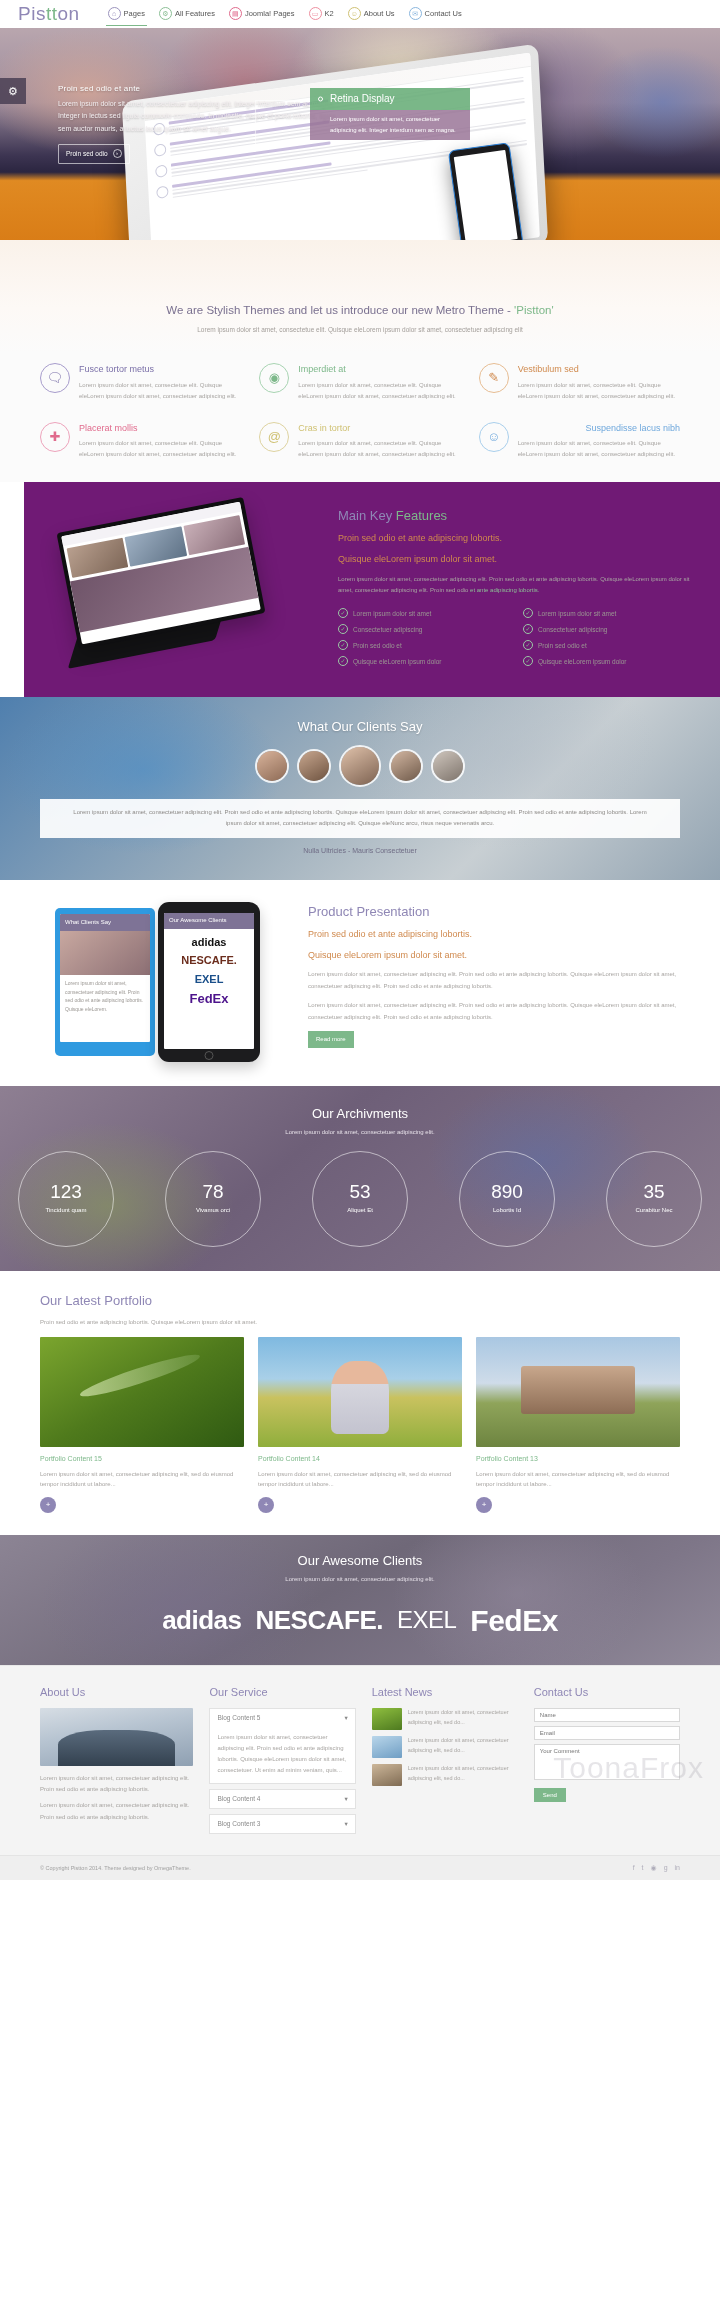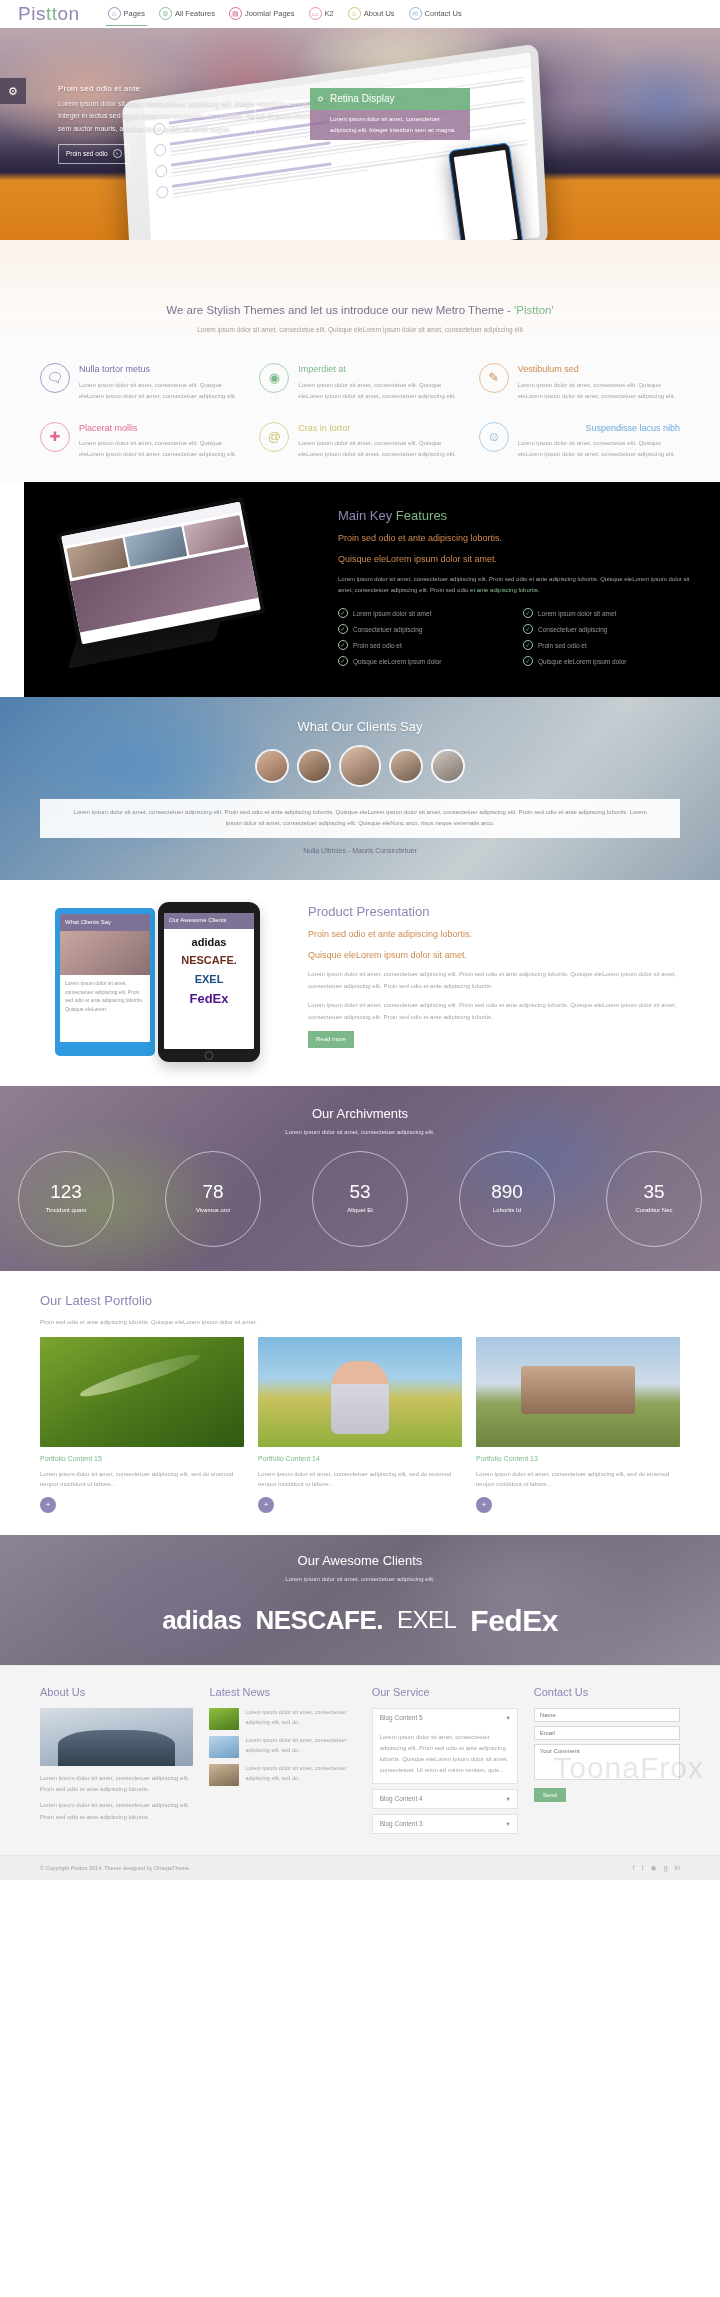--- a/index.html
+++ b/index.html
@@ -77,21 +77,21 @@
 
   
   .features { background:#fbfbfb; padding:10px 0 22px; }
   .fgrid { display:grid; grid-template-columns:repeat(3,1fr); gap:20px 18px; }
   .fitem { display:flex; gap:9px; }
   .fic { width:30px; height:30px; flex:none; border-radius:50%; border:1.2px solid; display:flex; align-items:center; justify-content:center; font-size:13px; }
   .fitem h4 { font-size:9px; font-weight:400; margin-bottom:3px; }
   .fitem p { font-size:6px; line-height:1.85; color:#a8a5a2; }
 
   
-  .mainkey { background:#000000; padding:24px 0 26px;margin-left:24px; }
+  .mainkey { background:#701a75; padding:24px 0 26px;margin-left:24px; }
   .mk-flex { display:flex; gap:16px; align-items:flex-start; }
   .mk-img { width:270px; height:165px; position:relative; flex:none; }
   .mk-tab { position:absolute; left:14px; top:8px; width:190px; height:118px; background:#0f0f11;
     border-radius:4px; transform:rotate(-11deg); box-shadow:0 10px 20px rgba(0,0,0,.25); }
   .mk-tab .s { position:absolute; inset:4px; background:#fff; border-radius:2px; overflow:hidden; }
   .mk-tab .s .bar { height:10px; background:#f4f2f6; }
   .mk-tab .s .imgs { display:flex; gap:2px; padding:3px; }
   .mk-tab .s .imgs div { flex:1; height:30px; border-radius:1px; }
   .mk-tab .s .purple { height:52px; background:linear-gradient(135deg,#6f5469,#9b7f92); }
   .mk-stand { position:absolute; left:24px; top:88px; width:150px; height:58px; background:#141416;
@@ -339,21 +339,21 @@
     </div>
   </div>
 
   <div class="features">
     <div class="container">
       <div class="fgrid">
 
         <div class="fitem">
           <div class="fic" style="border-color:#a79ccc;color:#7a6fa8;">🗨</div>
           <div>
-            <h4 style="color:#7a6fa8;">Nulla tortor metus</h4>
+            <h4 style="color:#7a6fa8;">Fusce tortor metus</h4>
             <p>Lorem ipsum dolor sit amet, consectetue elit. Quisque eleLorem ipsum dolor sit amet, consectetuer adipiscing elit.</p>
           </div>
         </div>
 
         <div class="fitem">
           <div class="fic" style="border-color:#a8d4b2;color:#7db88a;">◉</div>
           <div>
             <h4 style="color:#7db88a;">Imperdiet at</h4>
             <p>Lorem ipsum dolor sit amet, consectetue elit. Quisque eleLorem ipsum dolor sit amet, consectetuer adipiscing elit.</p>
           </div>
@@ -600,49 +600,49 @@
       <div class="fgrid4">
 
         <div class="fcol">
           <h4>About Us</h4>
           <div class="about-img"></div>
           <p>Lorem ipsum dolor sit amet, consectetuer adipiscing elit. Proin sed odio et ante adipiscing lobortis.</p>
           <p style="margin-top:5px;">Lorem ipsum dolor sit amet, consectetuer adipiscing elit. Proin sed odio et ante adipiscing lobortis.</p>
         </div>
 
         <div class="fcol">
+          <h4>Our Service</h4>
+          <div class="acc open">
+            <span>Blog Content 5</span>
+            <span>▾</span>
+          </div>
+          <div class="acc-body">Lorem ipsum dolor sit amet, consectetuer adipiscing elit. Proin sed odio et ante adipiscing lobortis. Quisque eleLorem ipsum dolor sit amet, consectetuer. Ut enim ad minim veniam, quis...</div>
+          <div class="acc">
+            <span>Blog Content 4</span>
+            <span>▾</span>
+          </div>
+          <div class="acc">
+            <span>Blog Content 3</span>
+            <span>▾</span>
+          </div>
+        </div>
+
+        <div class="fcol">
           <h4>Latest News</h4>
           <div class="news-item">
             <div class="nt nt1"></div>
             <p>Lorem ipsum dolor sit amet, consectetuer adipiscing elit, sed do...</p>
           </div>
           <div class="news-item">
             <div class="nt nt2"></div>
             <p>Lorem ipsum dolor sit amet, consectetuer adipiscing elit, sed do...</p>
           </div>
           <div class="news-item">
             <div class="nt nt3"></div>
             <p>Lorem ipsum dolor sit amet, consectetuer adipiscing elit, sed do...</p>
-          </div>
-        </div>
-
-        <div class="fcol">
-          <h4>Our Service</h4>
-          <div class="acc open">
-            <span>Blog Content 5</span>
-            <span>▾</span>
-          </div>
-          <div class="acc-body">Lorem ipsum dolor sit amet, consectetuer adipiscing elit. Proin sed odio et ante adipiscing lobortis. Quisque eleLorem ipsum dolor sit amet, consectetuer. Ut enim ad minim veniam, quis...</div>
-          <div class="acc">
-            <span>Blog Content 4</span>
-            <span>▾</span>
-          </div>
-          <div class="acc">
-            <span>Blog Content 3</span>
-            <span>▾</span>
           </div>
         </div>
 
         <div class="fcol">
           <h4>Contact Us</h4>
           <input class="fld" placeholder="Name" style="">
           <input class="fld" placeholder="Email" style="">
           <textarea class="fld" placeholder="Your Comment" style=""></textarea>
           <button class="sendbtn">Send</button>
         </div>

